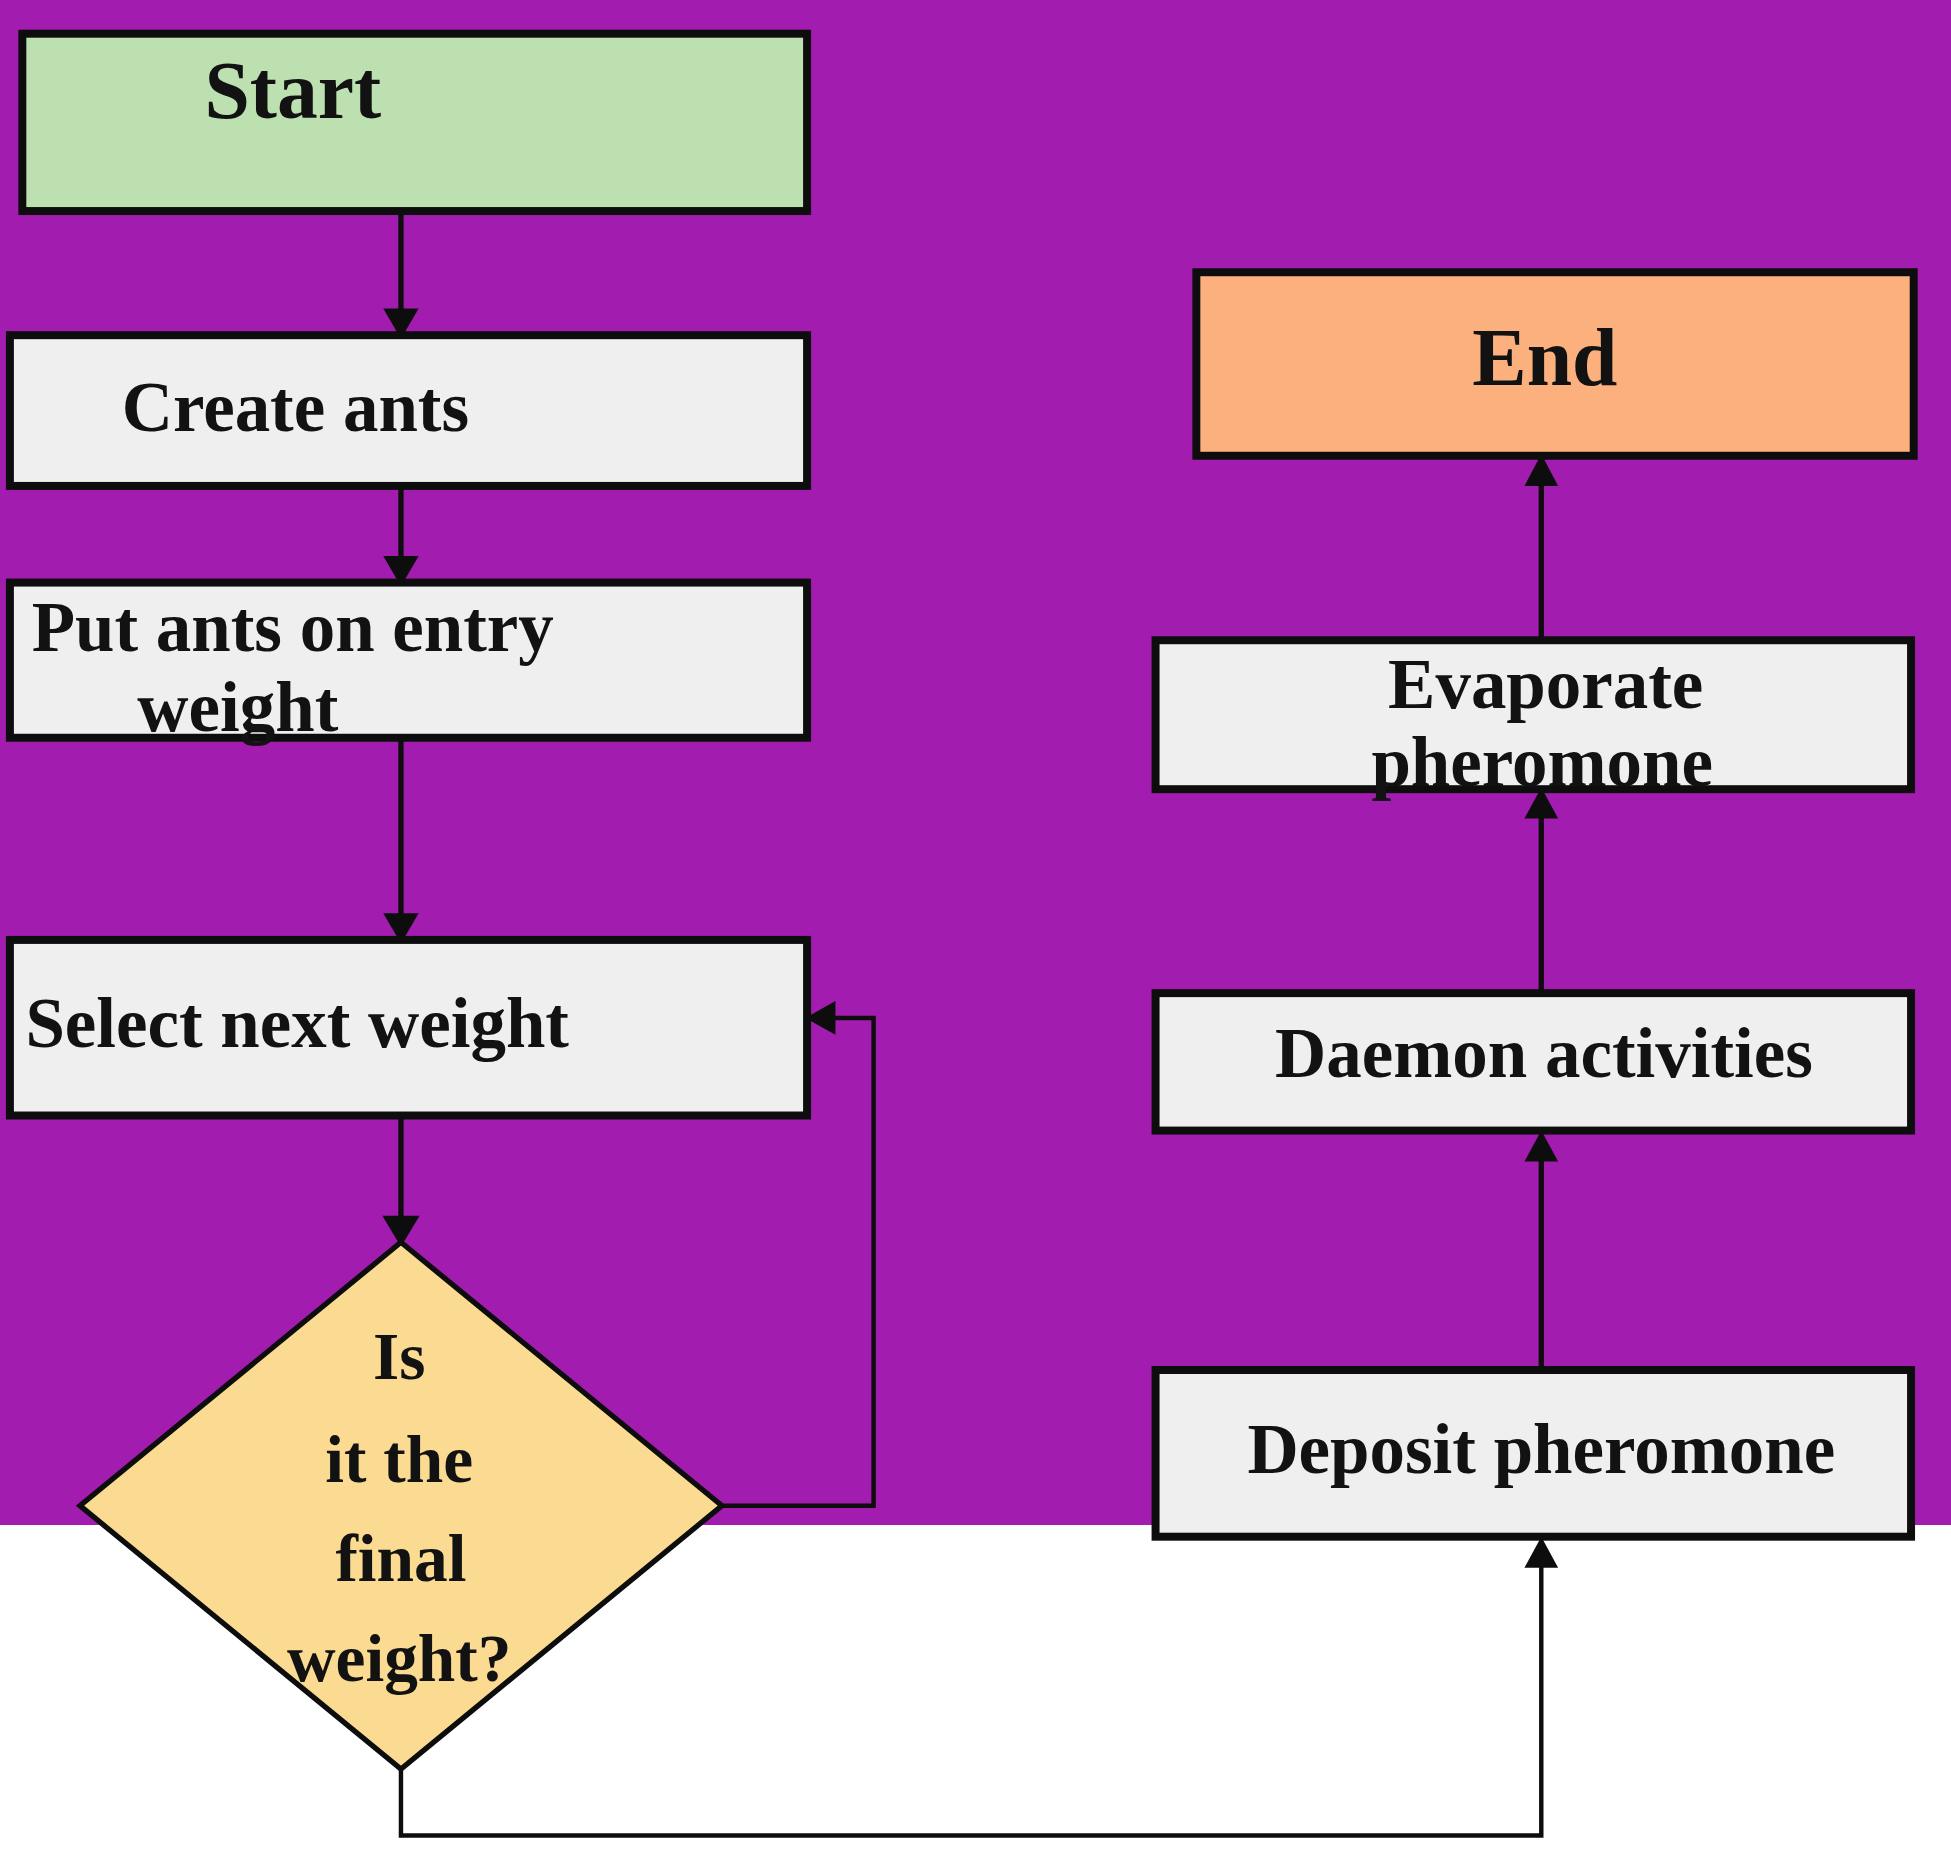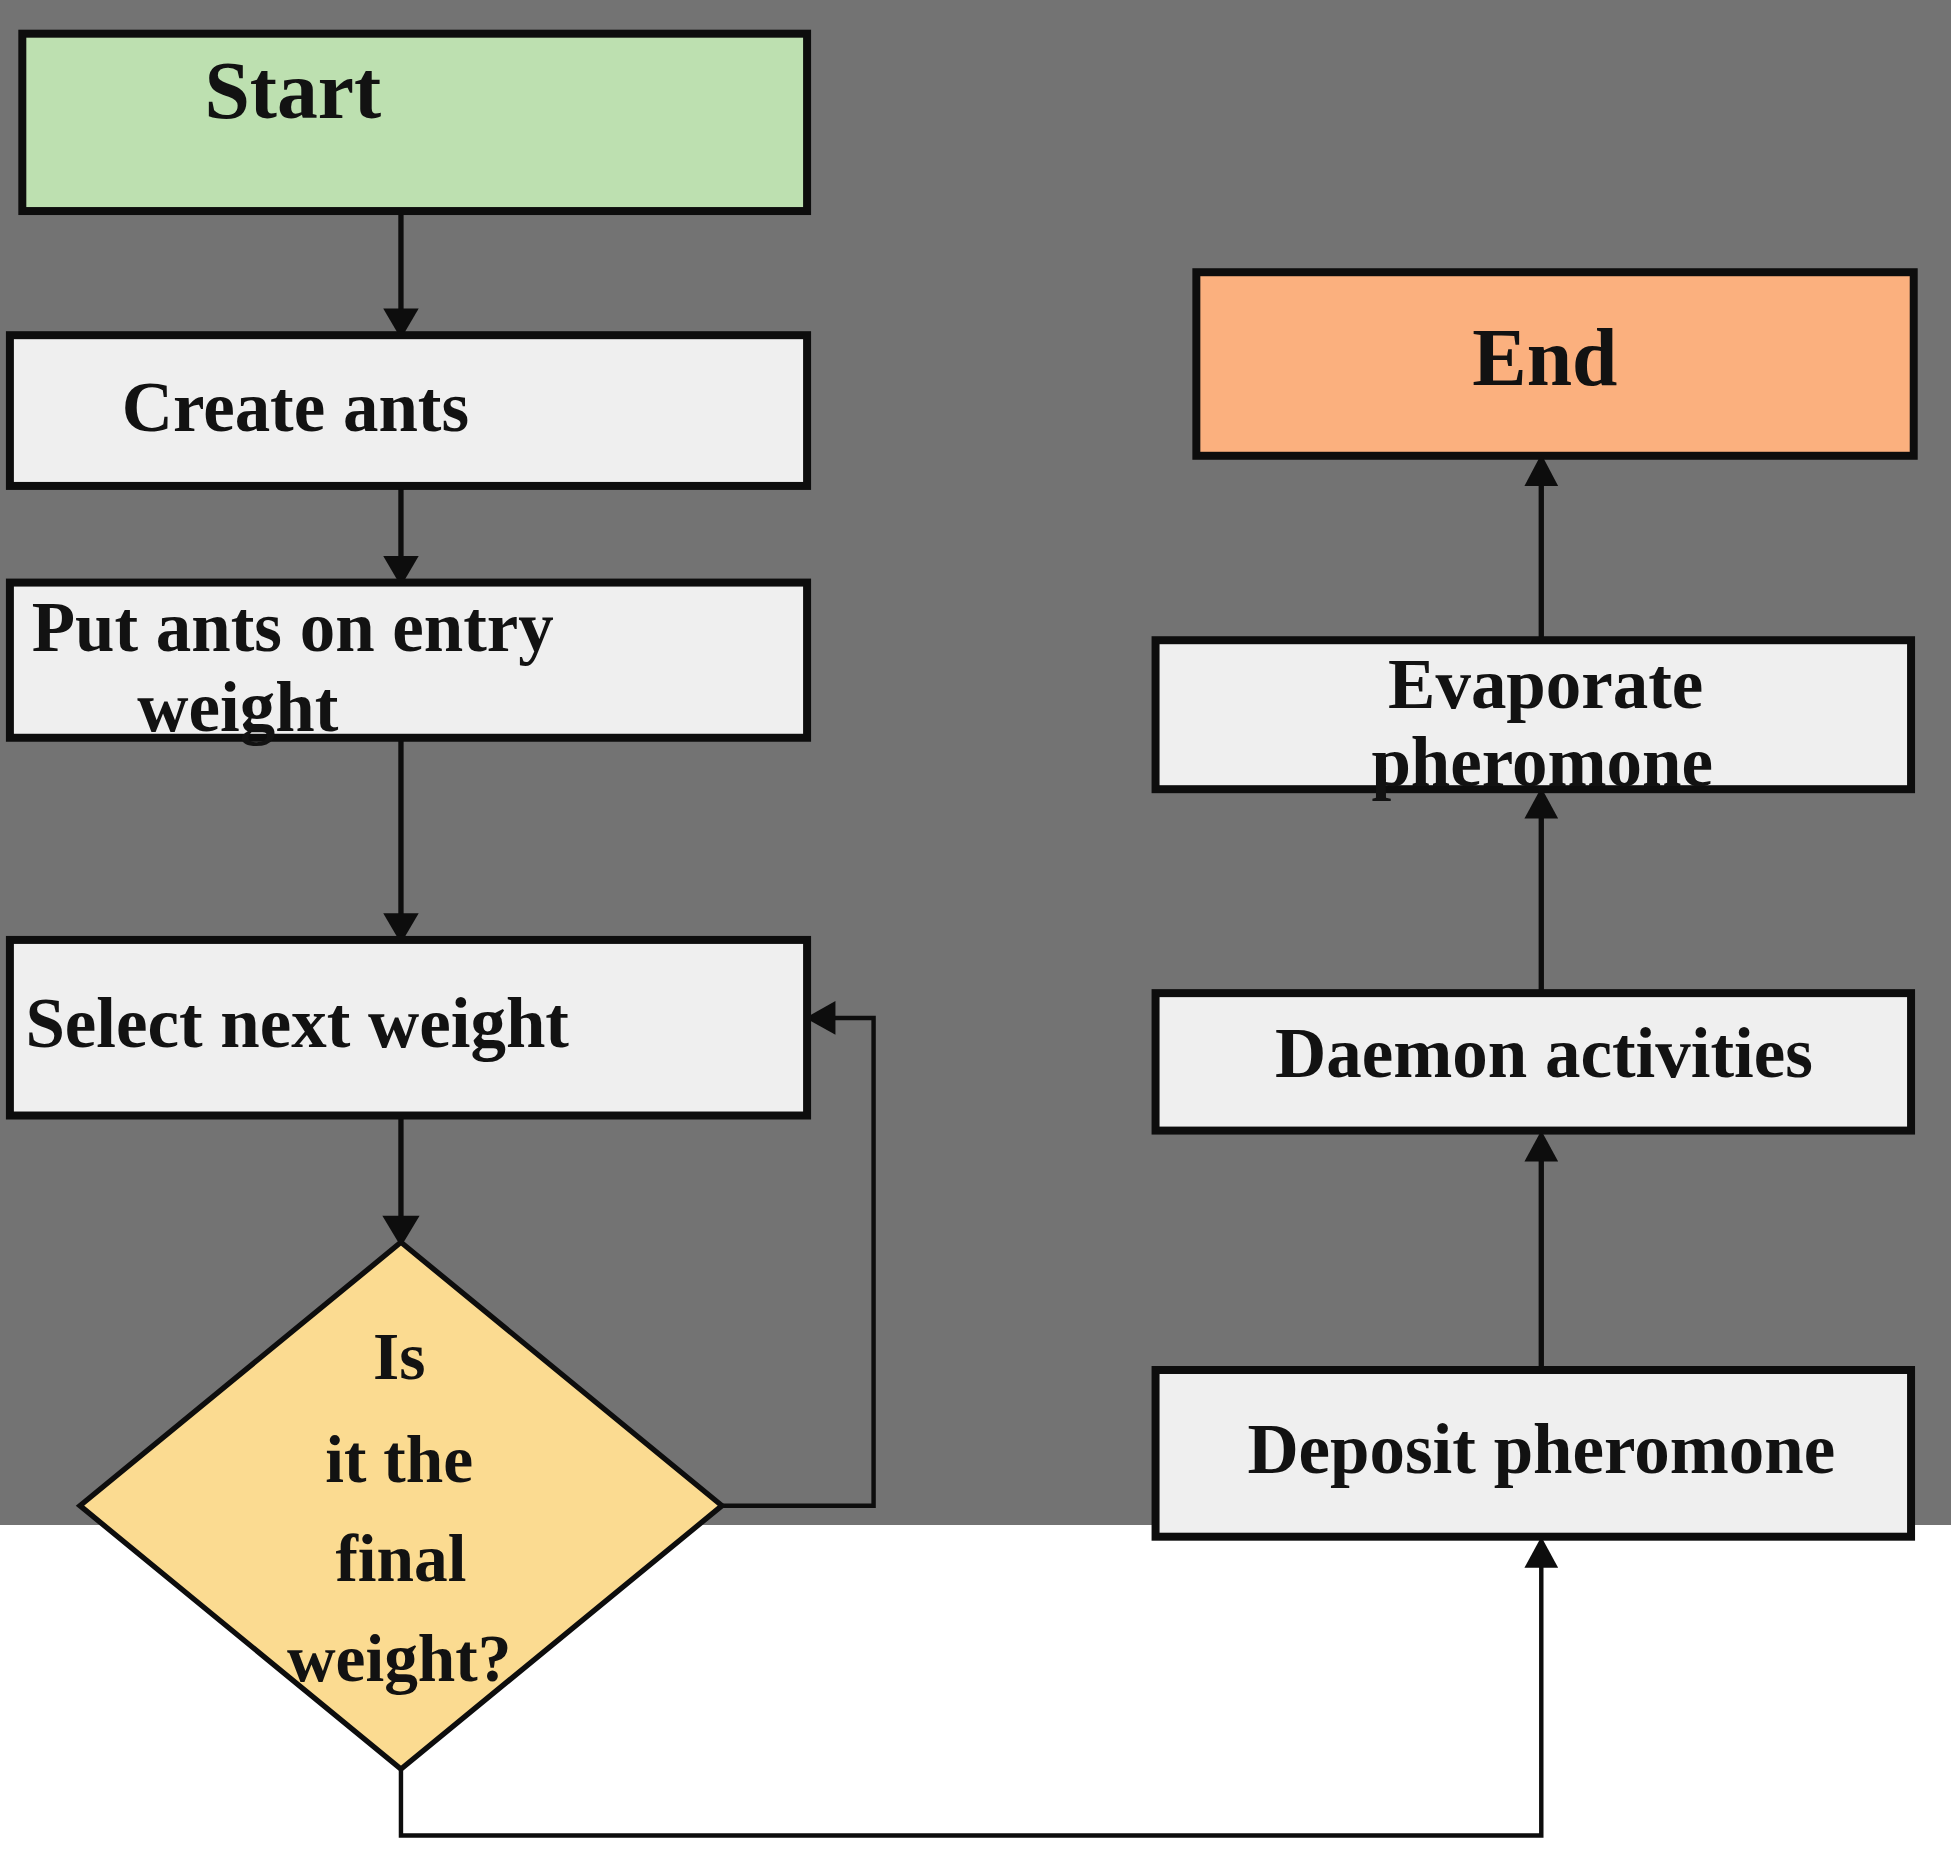--- a/index.html
+++ b/index.html
@@ -10,21 +10,21 @@
   body {
     width: 1952px;
     height: 1871px;
     font-family: "Liberation Serif", "DejaVu Serif", serif;
     overflow: hidden;
   }
   #flowchart-root {
     position: relative;
     width: 1952px;
     height: 1525px;
-    background: #737373;
+    background: #a21caf;
   }
   svg.diagram-canvas {
     position: absolute;
     top: 0;
     left: 0;
     width: 1952px;
     height: 1871px;
     display: block;
   }
   .node-label {

